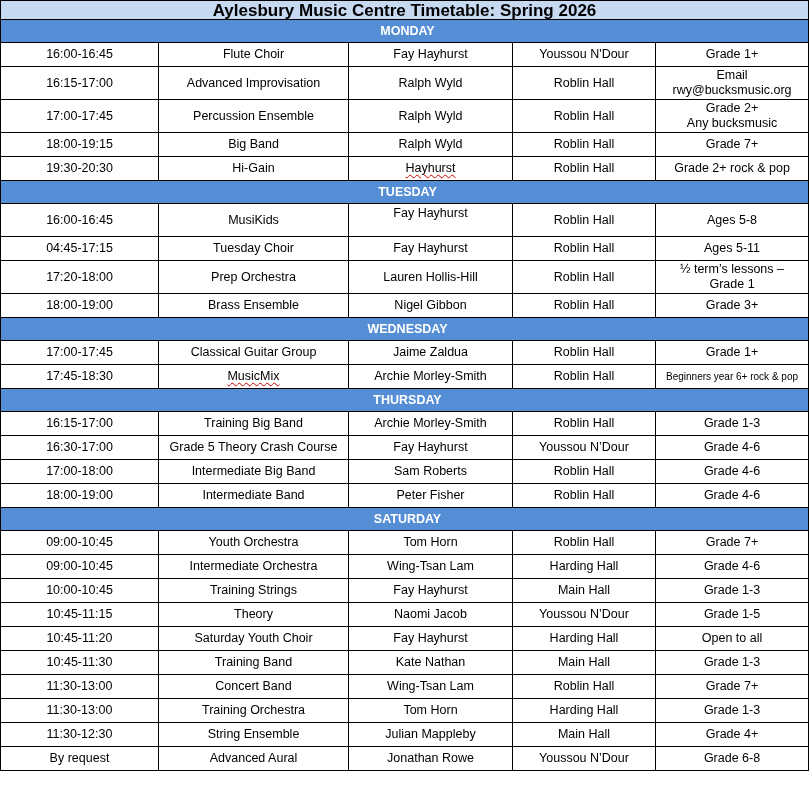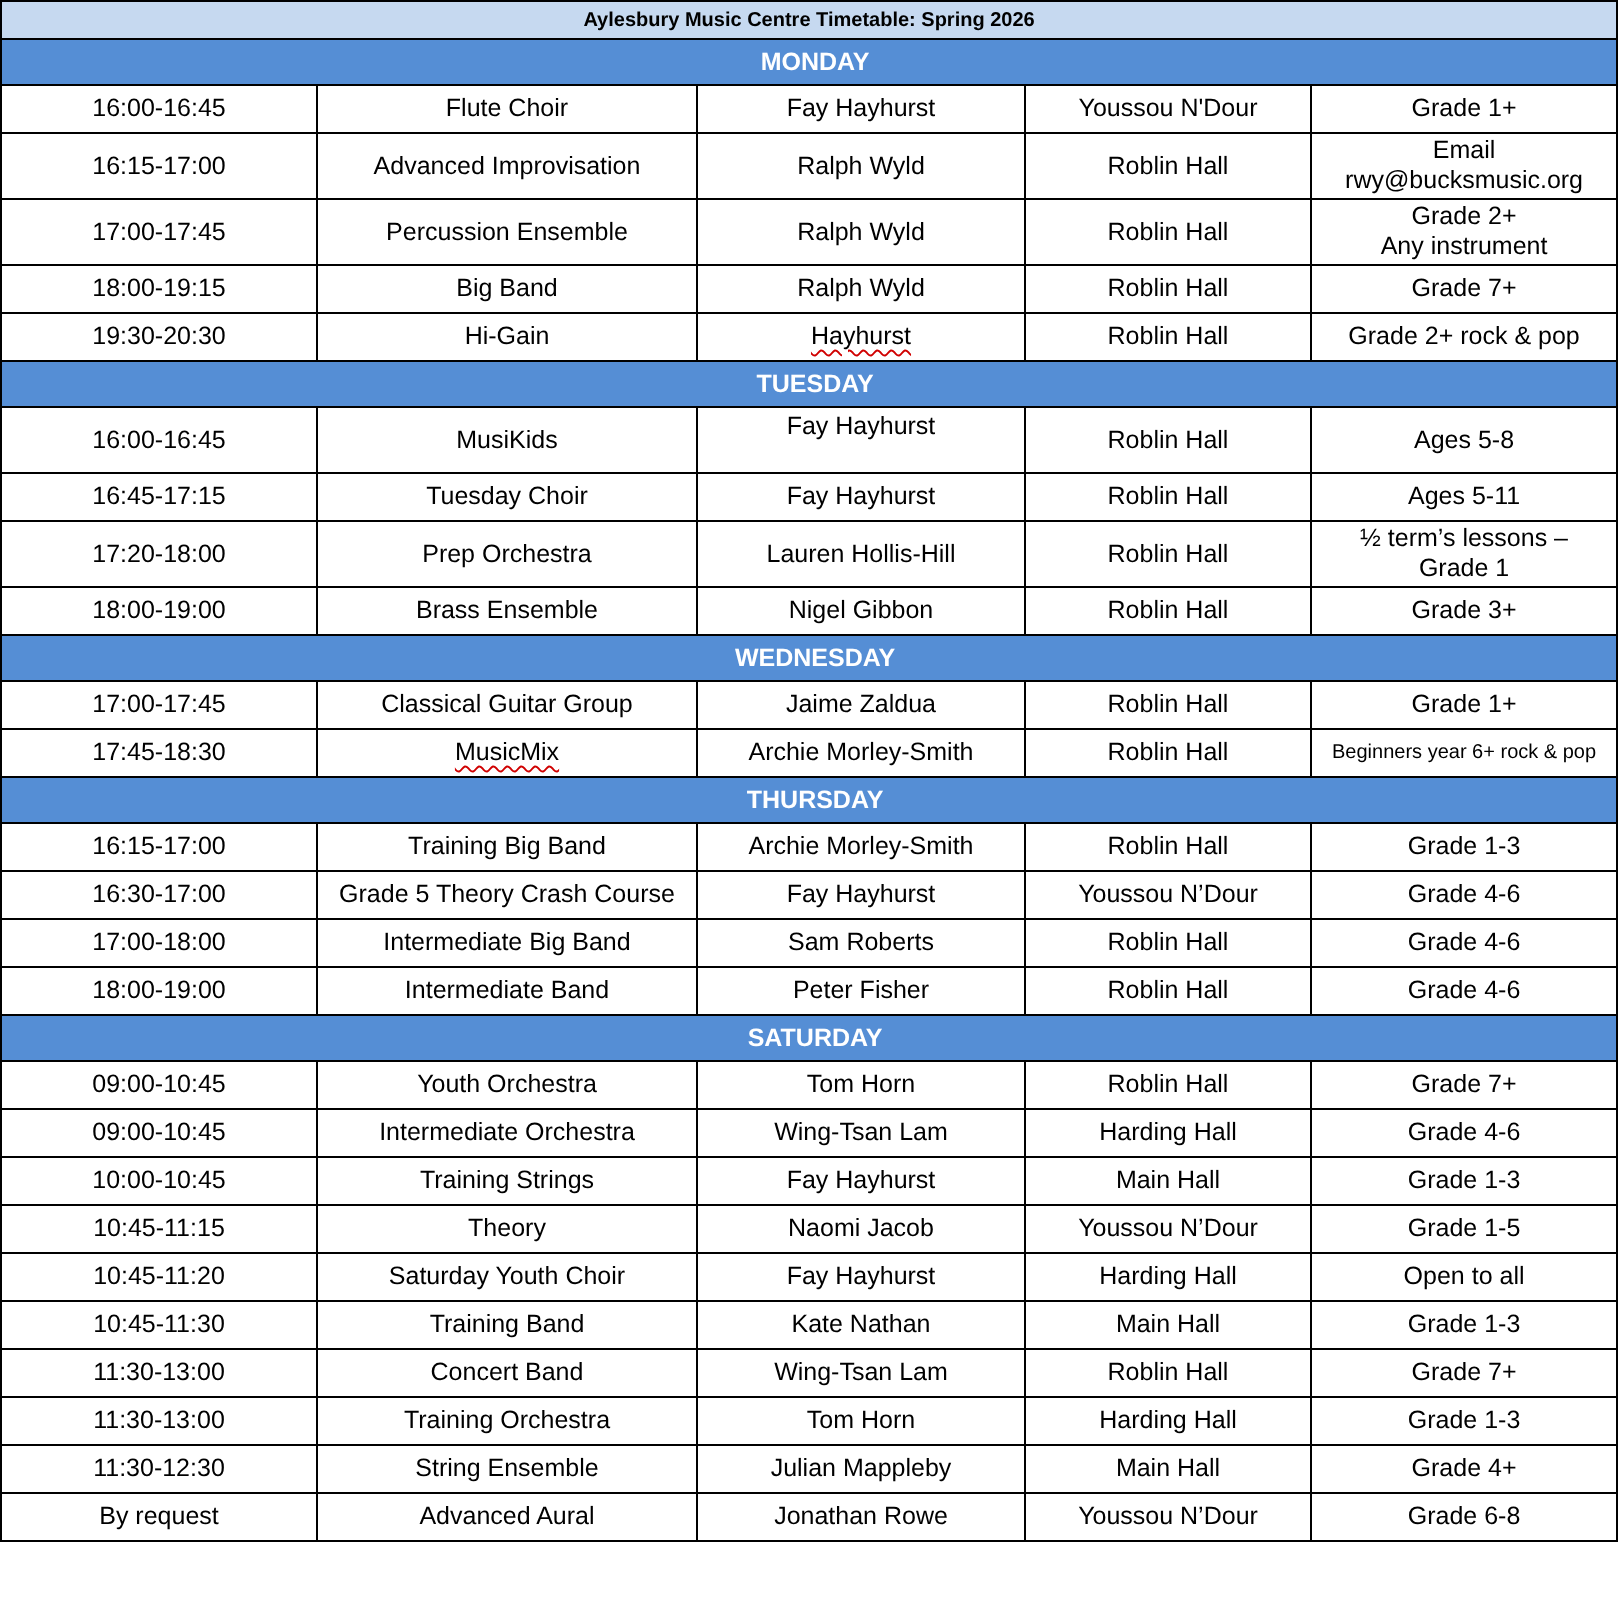--- a/index.html
+++ b/index.html
@@ -18,21 +18,21 @@
     vertical-align: middle;
     padding: 0 3px;
     line-height: 15px;
     overflow: hidden;
     white-space: nowrap;
   }
   td.title {
     background: #c6d9f0;
     font-weight: bold;
     height: 18px;
-    font-size: 10px;
+    font-size: 17px;
   }
   td.day {
     background: #558ed5;
     color: #ffffff;
     font-weight: bold;
     text-align: left;
     padding-left: 9px !important;
     height: 22px;
     font-size: 12.5px;
   }
@@ -79,21 +79,21 @@
         <span class="l2">rwy@bucksmusic.org</span>
       </td>
     </tr>
     <tr class="r2">
       <td>17:00-17:45</td>
       <td>Percussion Ensemble</td>
       <td>Ralph Wyld</td>
       <td>Roblin Hall</td>
       <td>
         <span class="l2">Grade 2+</span>
-        <span class="l2">Any instrument</span>
+        <span class="l2">Any bucksmusic</span>
       </td>
     </tr>
     <tr class="r">
       <td>18:00-19:15</td>
       <td>Big Band</td>
       <td>Ralph Wyld</td>
       <td>Roblin Hall</td>
       <td>Grade 7+</td>
     </tr>
     <tr class="r">
@@ -110,21 +110,21 @@
     <tr class="r2">
       <td>16:00-16:45</td>
       <td>MusiKids</td>
       <td>
           <span class="toptext">Fay Hayhurst</span>
         </td>
       <td>Roblin Hall</td>
       <td>Ages 5-8</td>
     </tr>
     <tr class="r">
-      <td>16:45-17:15</td>
+      <td>04:45-17:15</td>
       <td>Tuesday Choir</td>
       <td>Fay Hayhurst</td>
       <td>Roblin Hall</td>
       <td>Ages 5-11</td>
     </tr>
     <tr class="r2">
       <td>17:20-18:00</td>
       <td>Prep Orchestra</td>
       <td>Lauren Hollis-Hill</td>
       <td>Roblin Hall</td>

